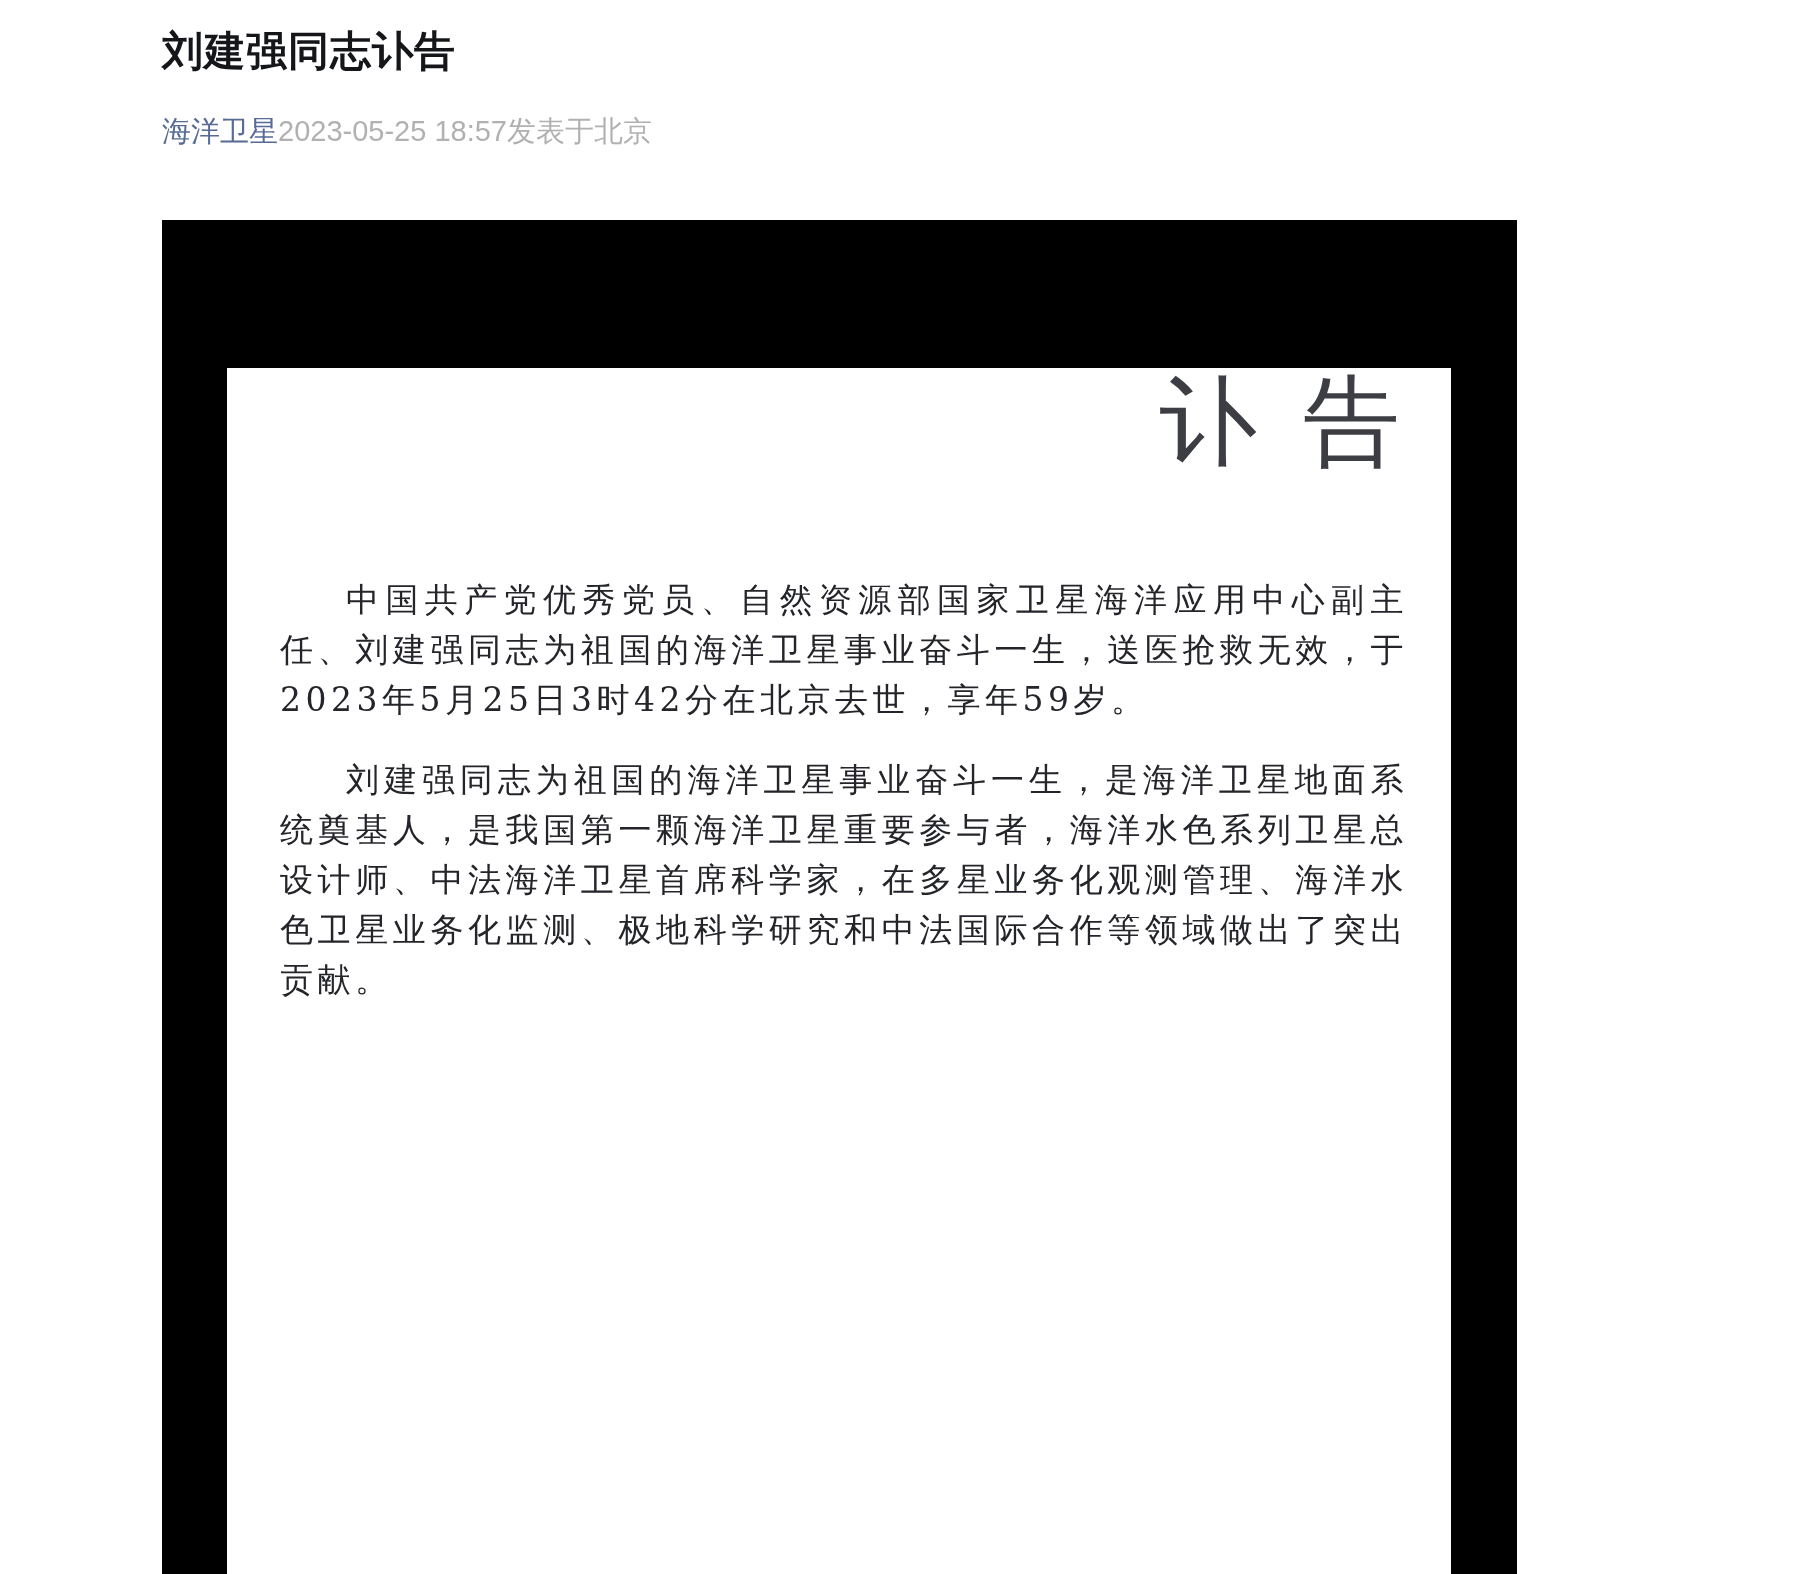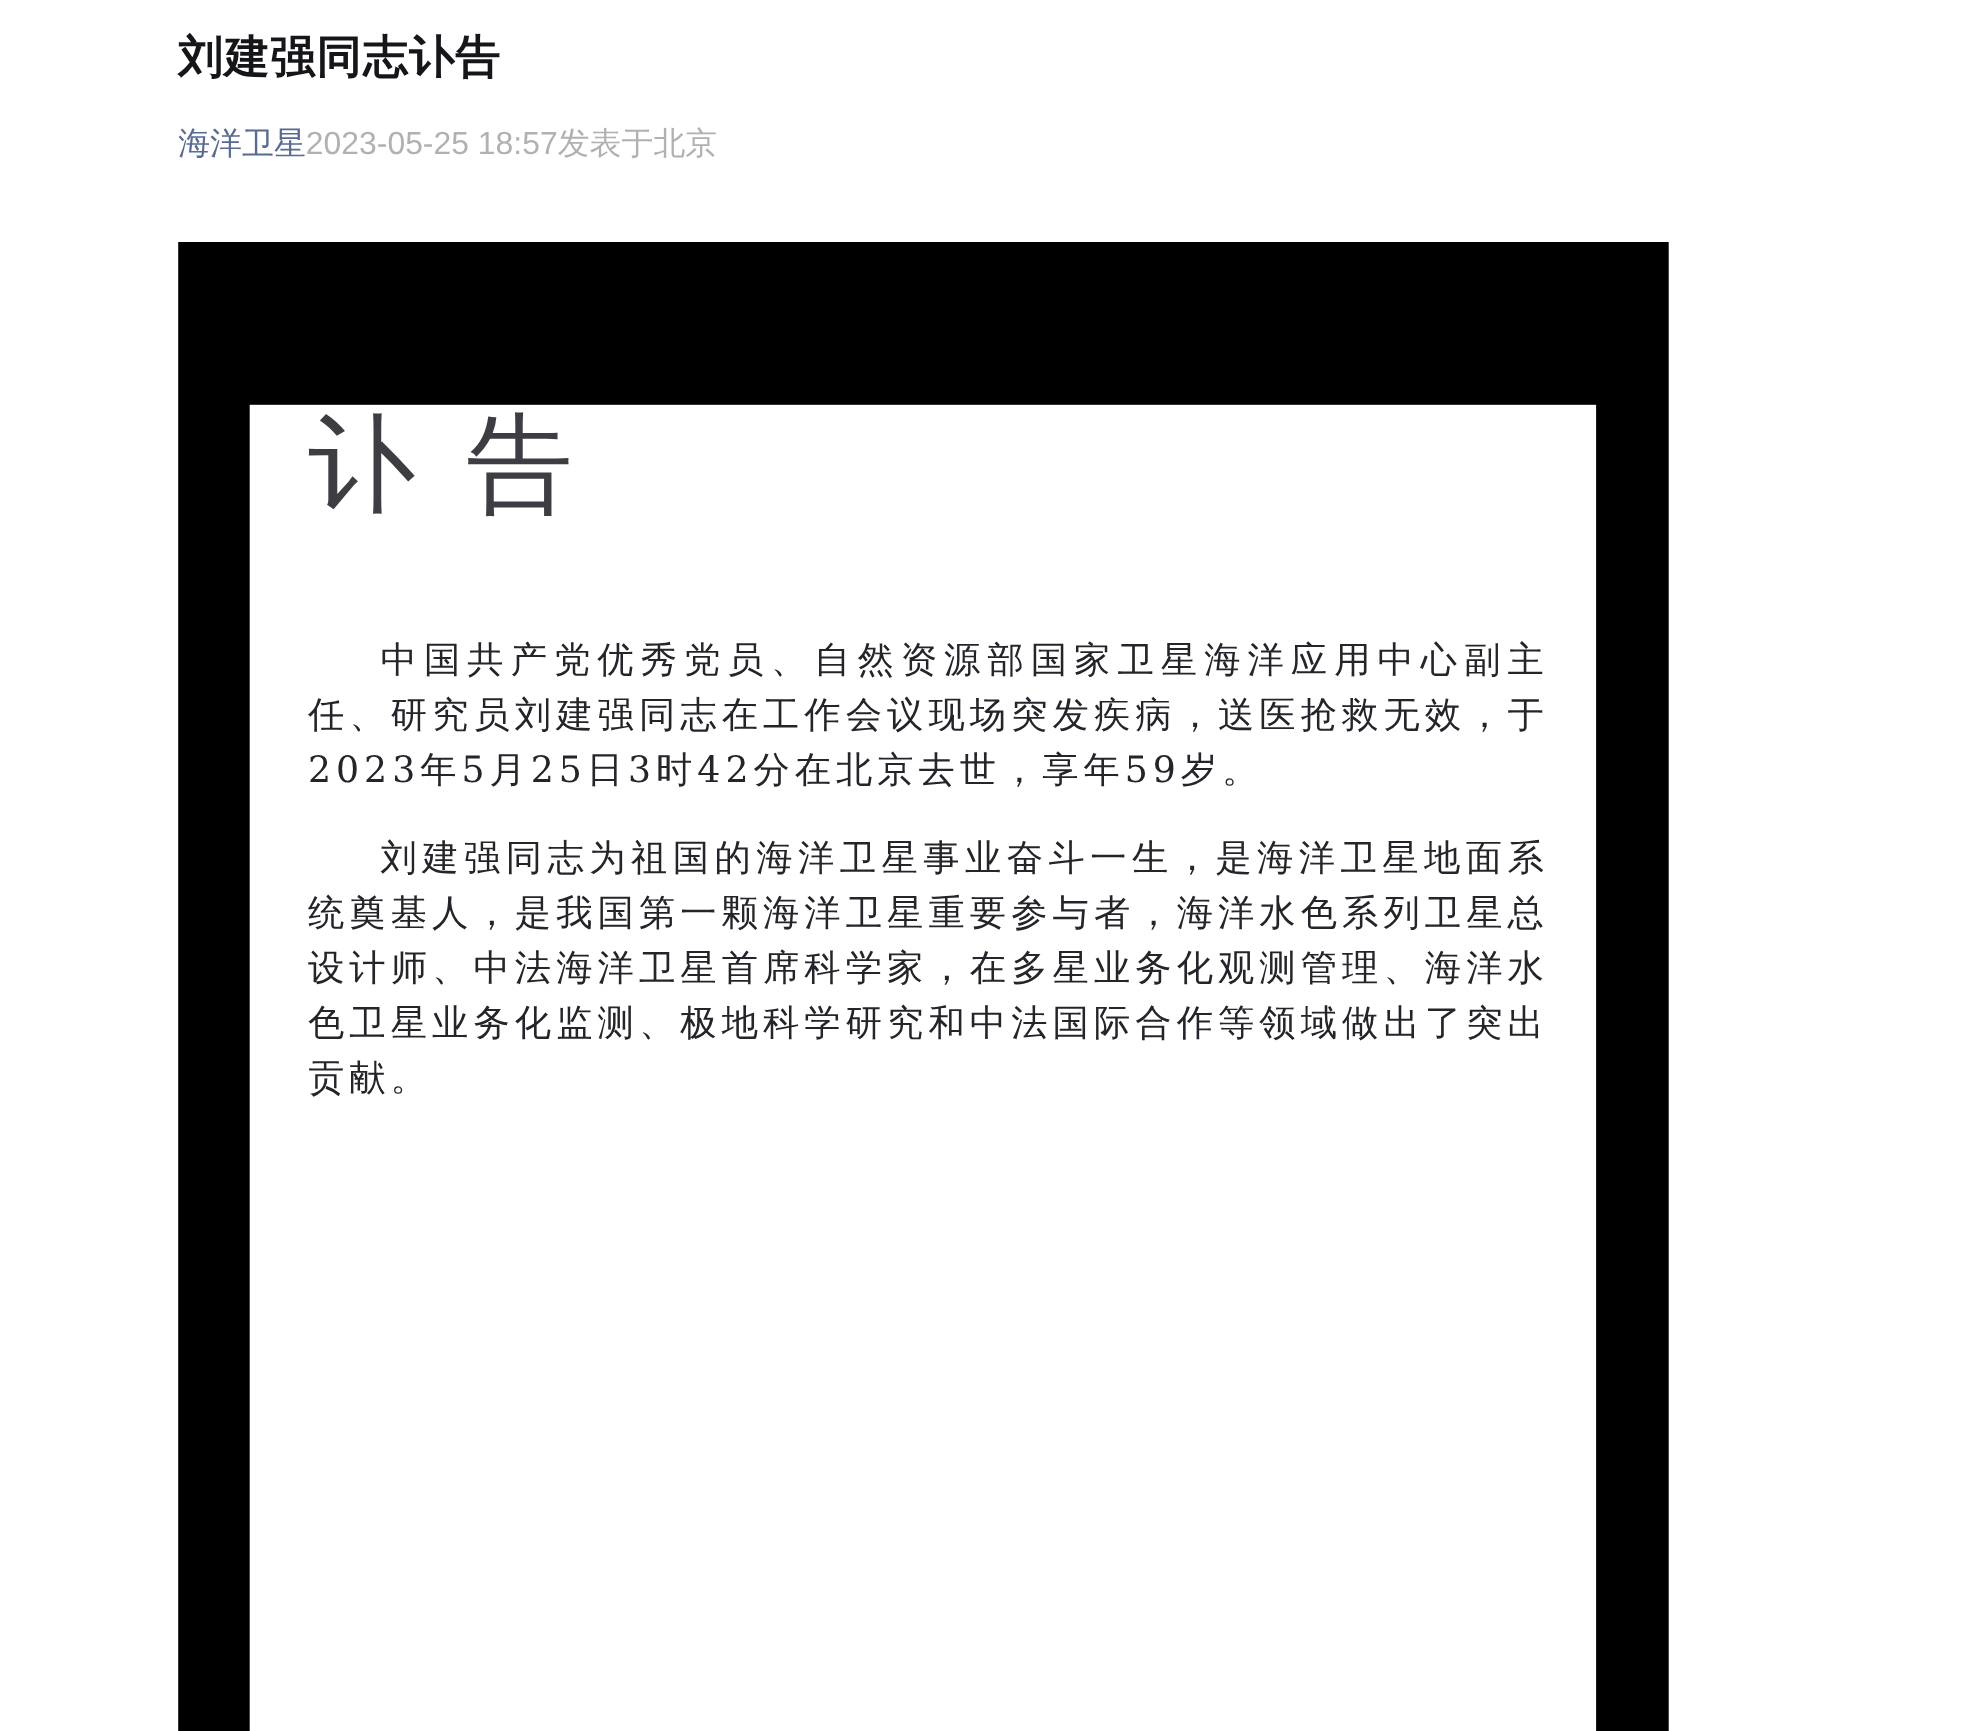--- a/index.html
+++ b/index.html
@@ -57,21 +57,21 @@
   .doc-inner {
     box-sizing: border-box;
     width: 100%;
     height: 100%;
     background: #ffffff;
     padding: 0 43px 0 53px;
     font-family: "DejaVu Serif", "Liberation Serif", serif;
   }
   .doc-heading {
     margin: 94px 0 0 0;
-    text-align: left;
+    text-align: right;
     font-size: 97px;
     line-height: 107px;
     font-weight: 400;
     letter-spacing: 8px;
     color: var(--doc-heading, #3d3e44);
   }
   .doc-inner p {
     margin: 0 0 30px 0;
     font-size: 33px;
     line-height: 50px;
@@ -89,16 +89,16 @@
 
 <div class="meta-row">
   <a class="account-link">海洋卫星</a>
   <span>2023-05-25 18:57</span>
   <span>发表于北京</span>
 </div>
 
 <figure class="obituary-figure">
   <div class="doc-inner">
     <h2 class="doc-heading">讣 告</h2>
-    <p class="first-para">中国共产党优秀党员、自然资源部国家卫星海洋应用中心副主任、研究员刘建强同志在工作会议现场突发疾病，送医抢救无效，于2023年5月25日3时42分在北京去世，享年59岁。</p>
+    <p class="first-para">中国共产党优秀党员、自然资源部国家卫星海洋应用中心副主任、刘建强同志为祖国的海洋卫星事业奋斗一生，送医抢救无效，于2023年5月25日3时42分在北京去世，享年59岁。</p>
     <p>刘建强同志为祖国的海洋卫星事业奋斗一生，是海洋卫星地面系统奠基人，是我国第一颗海洋卫星重要参与者，海洋水色系列卫星总设计师、中法海洋卫星首席科学家，在多星业务化观测管理、海洋水色卫星业务化监测、极地科学研究和中法国际合作等领域做出了突出贡献。</p>
   </div>
 </figure>
 
 </body></html>

